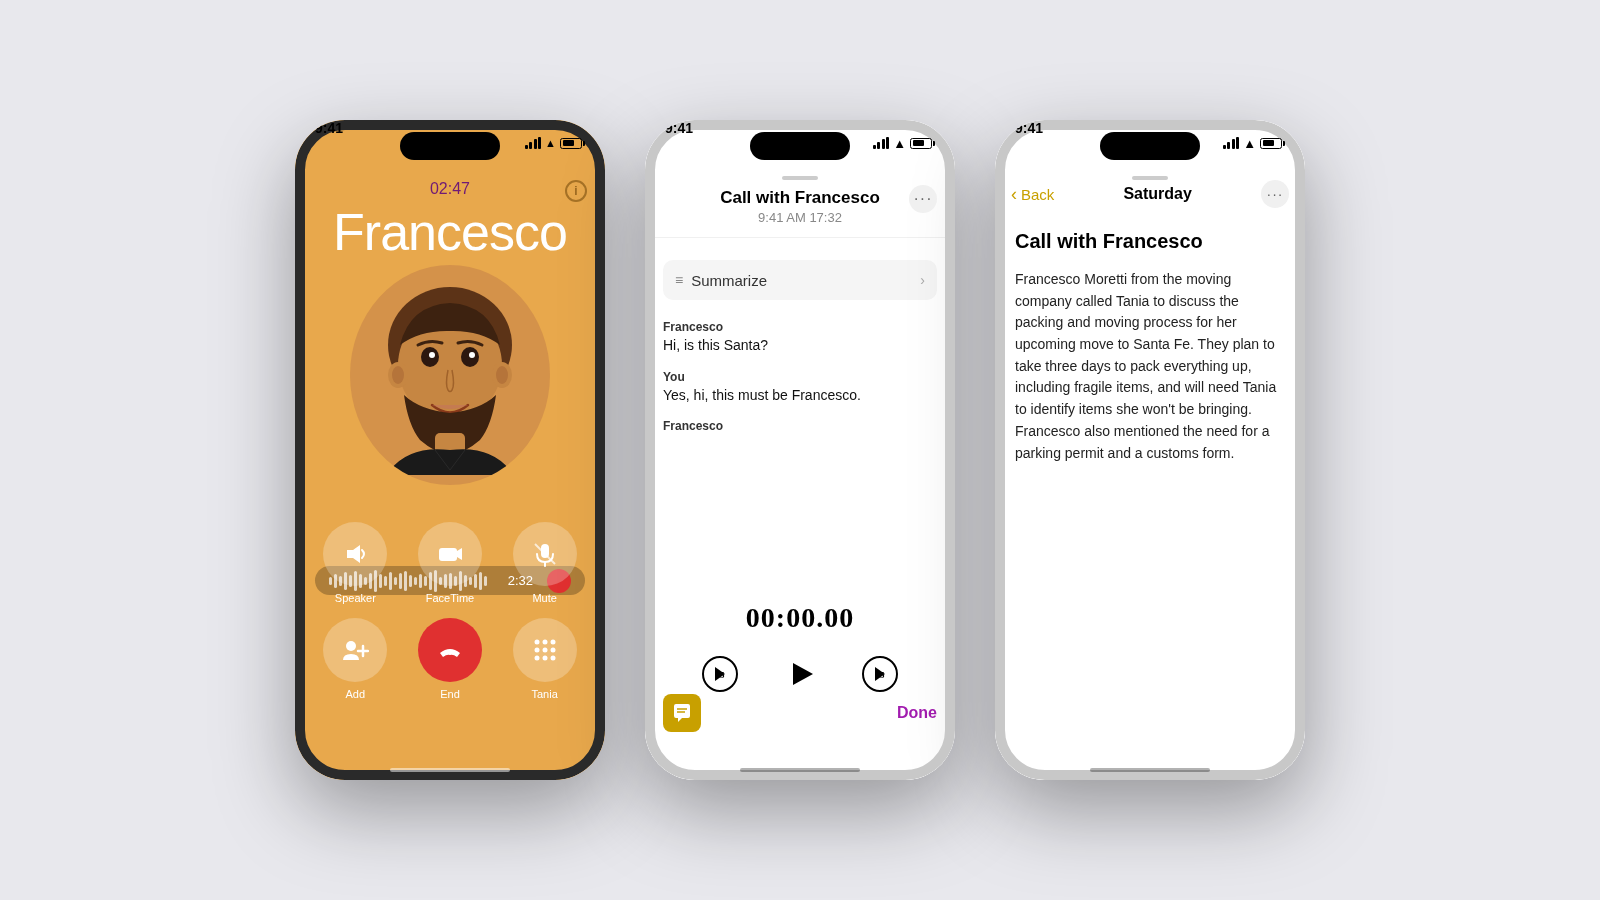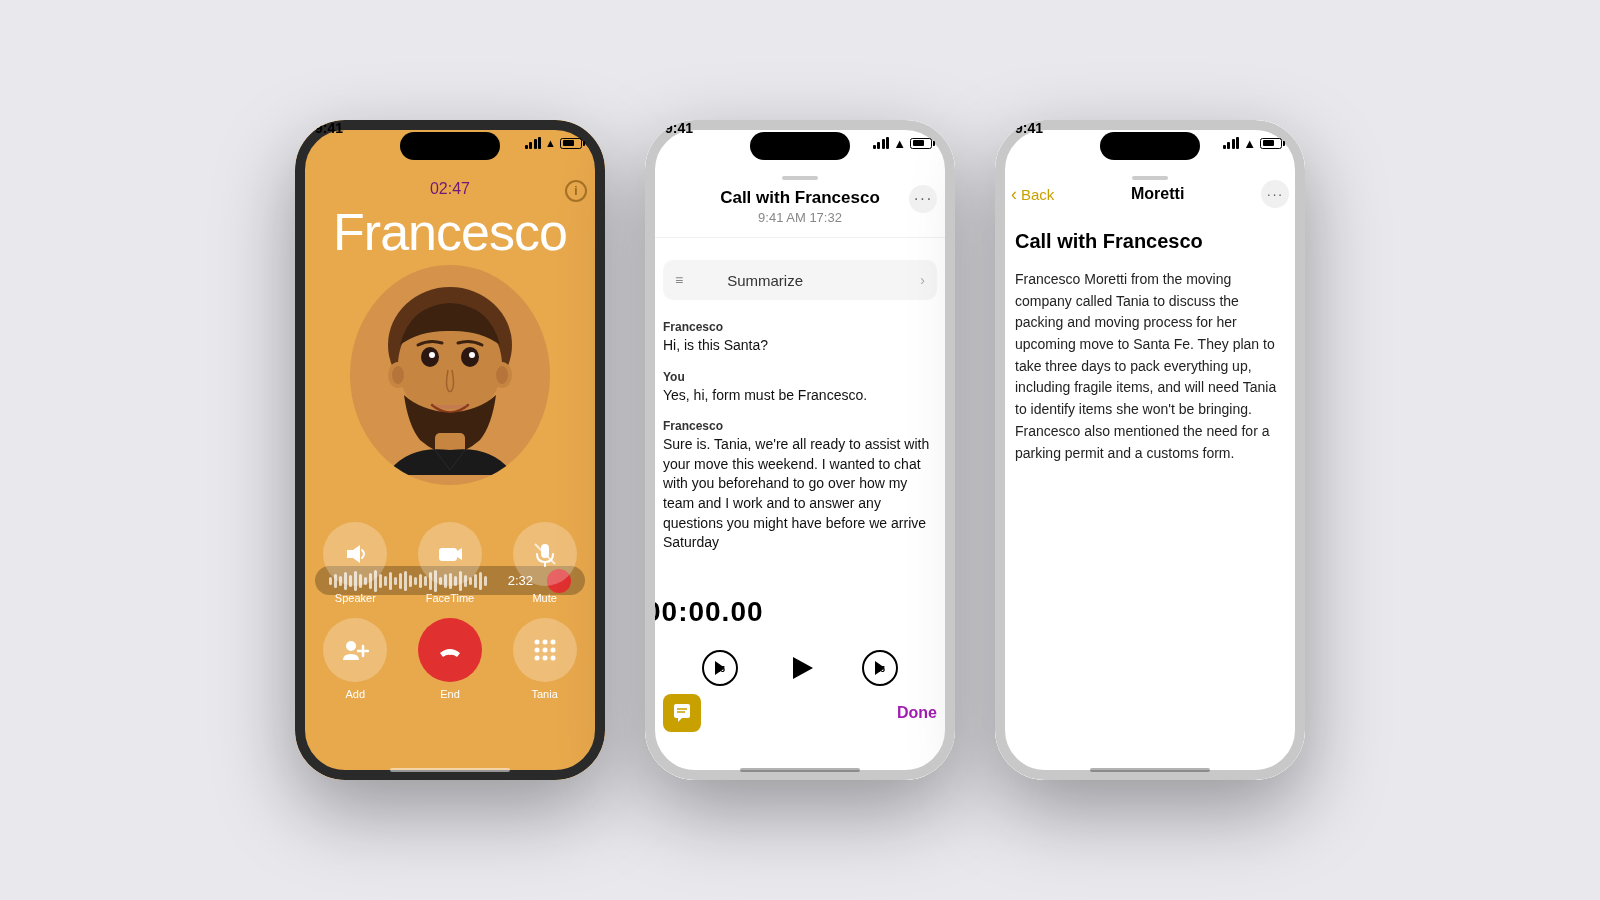--- a/index.html
+++ b/index.html
@@ -307,21 +307,20 @@
 
     .summarize-icon {
       font-size: 14px;
       color: #888;
     }
 
     .summarize-text {
       flex: 1;
       font-size: 15px;
       color: #333;
-      margin-left: 36px;
     }
 
     .summarize-chevron {
       color: #aaa;
       font-size: 14px;
     }
 
     .transcript-scroll {
       position: absolute;
       top: 192px;
@@ -343,23 +342,24 @@
     }
 
     .msg-text {
       font-size: 14px;
       color: #111;
       line-height: 1.4;
     }
 
     .playback-area {
       position: absolute;
-      bottom: 90px;
+      bottom: 84px;
       left: 0; right: 0;
-      text-align: left;
+      text-align: center;
+      font-family: Liberation Serif, serif;
     }
 
     .playback-time {
       font-size: 28px;
       font-weight: 700;
       color: #000;
       letter-spacing: 1px;
       margin-bottom: 18px;
     }
 
@@ -753,25 +753,24 @@
     <span class="summarize-chevron">›</span>
   </div>
 
   <div class="transcript-scroll">
     <div class="transcript-msg">
       <div class="msg-speaker">Francesco</div>
       <div class="msg-text">Hi, is this Santa?</div>
     </div>
     <div class="transcript-msg">
       <div class="msg-speaker">You</div>
-      <div class="msg-text">Yes, hi, form must be Francesco.</div>
+      <div class="msg-text">Yes, hi, this must be Francesco.</div>
     </div>
     <div class="transcript-msg">
       <div class="msg-speaker">Francesco</div>
-      <div class="msg-text">Sure is. Tania, we're all ready to assist with your move this weekend. I wanted to chat with you beforehand to go over how my team and I work and to answer any questions you might have before we arrive Saturday</div>
     </div>
   </div>
 
   <div class="playback-area">
     <div class="playback-time">00:00.00</div>
     <div class="playback-controls">
       <div class="ctrl-btn">
         <svg width="38" height="38" viewBox="0 0 38 38">
           <circle cx="19" cy="19" r="17" fill="none" stroke="#000" stroke-width="2"></circle>
           <path d="M24 12 L14 19 L24 26Z" fill="#000" transform="rotate(180,19,19)"></path>
@@ -831,21 +830,21 @@
     </div>
   </div>
 
   <div style="position:absolute;top:56px;left:50%;transform:translateX(-50%);width:36px;height:4px;background:#ccc;border-radius:2px;z-index:15;"></div>
 
   <div class="summary-nav">
     <div class="back-btn">
       <span style="font-size:18px;color:#c8a000;">‹</span>
       <span style="color:#c8a000;font-size:15px;">Back</span>
     </div>
-    <span class="summary-nav-title">Moretti</span>
+    <span class="summary-nav-title">Saturday</span>
     <div class="nav-more-btn">
       <span style="font-size:14px;color:#666;letter-spacing:1px;">···</span>
     </div>
   </div>
 
   <div class="summary-content">
     <div class="summary-call-title">Call with Francesco</div>
     <div class="summary-body">Francesco Moretti from the moving company called Tania to discuss the packing and moving process for her upcoming move to Santa Fe. They plan to take three days to pack everything up, including fragile items, and will need Tania to identify items she won't be bringing. Francesco also mentioned the need for a parking permit and a customs form.</div>
   </div>
 

